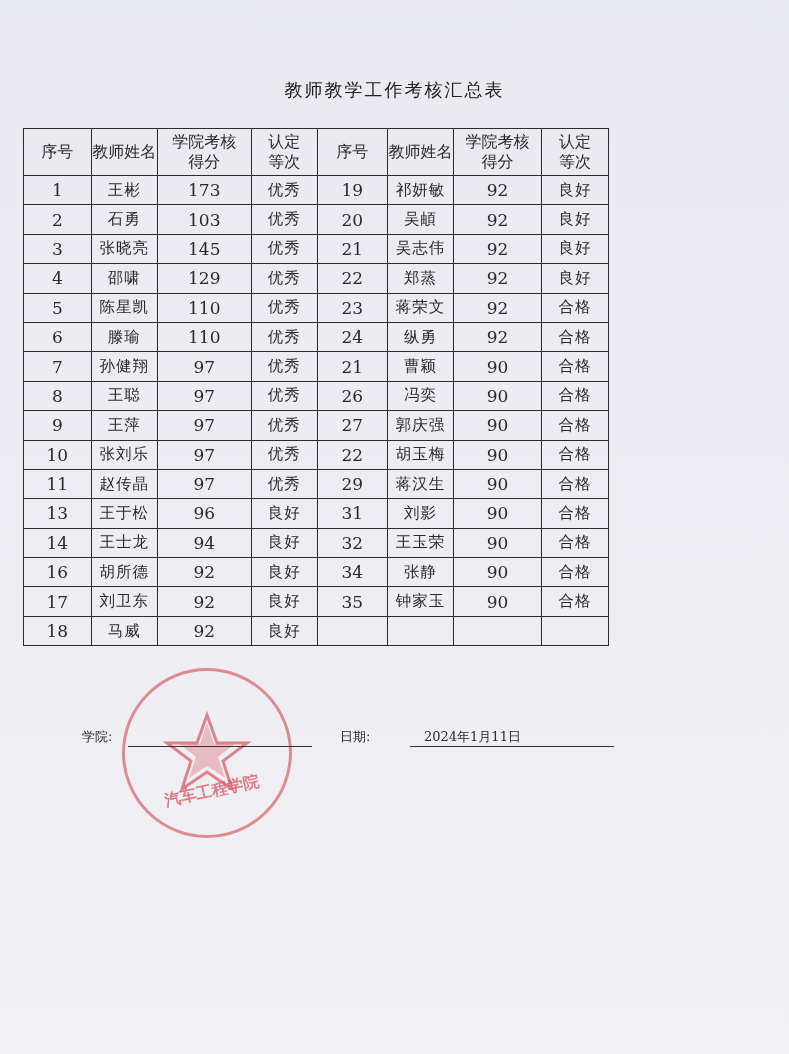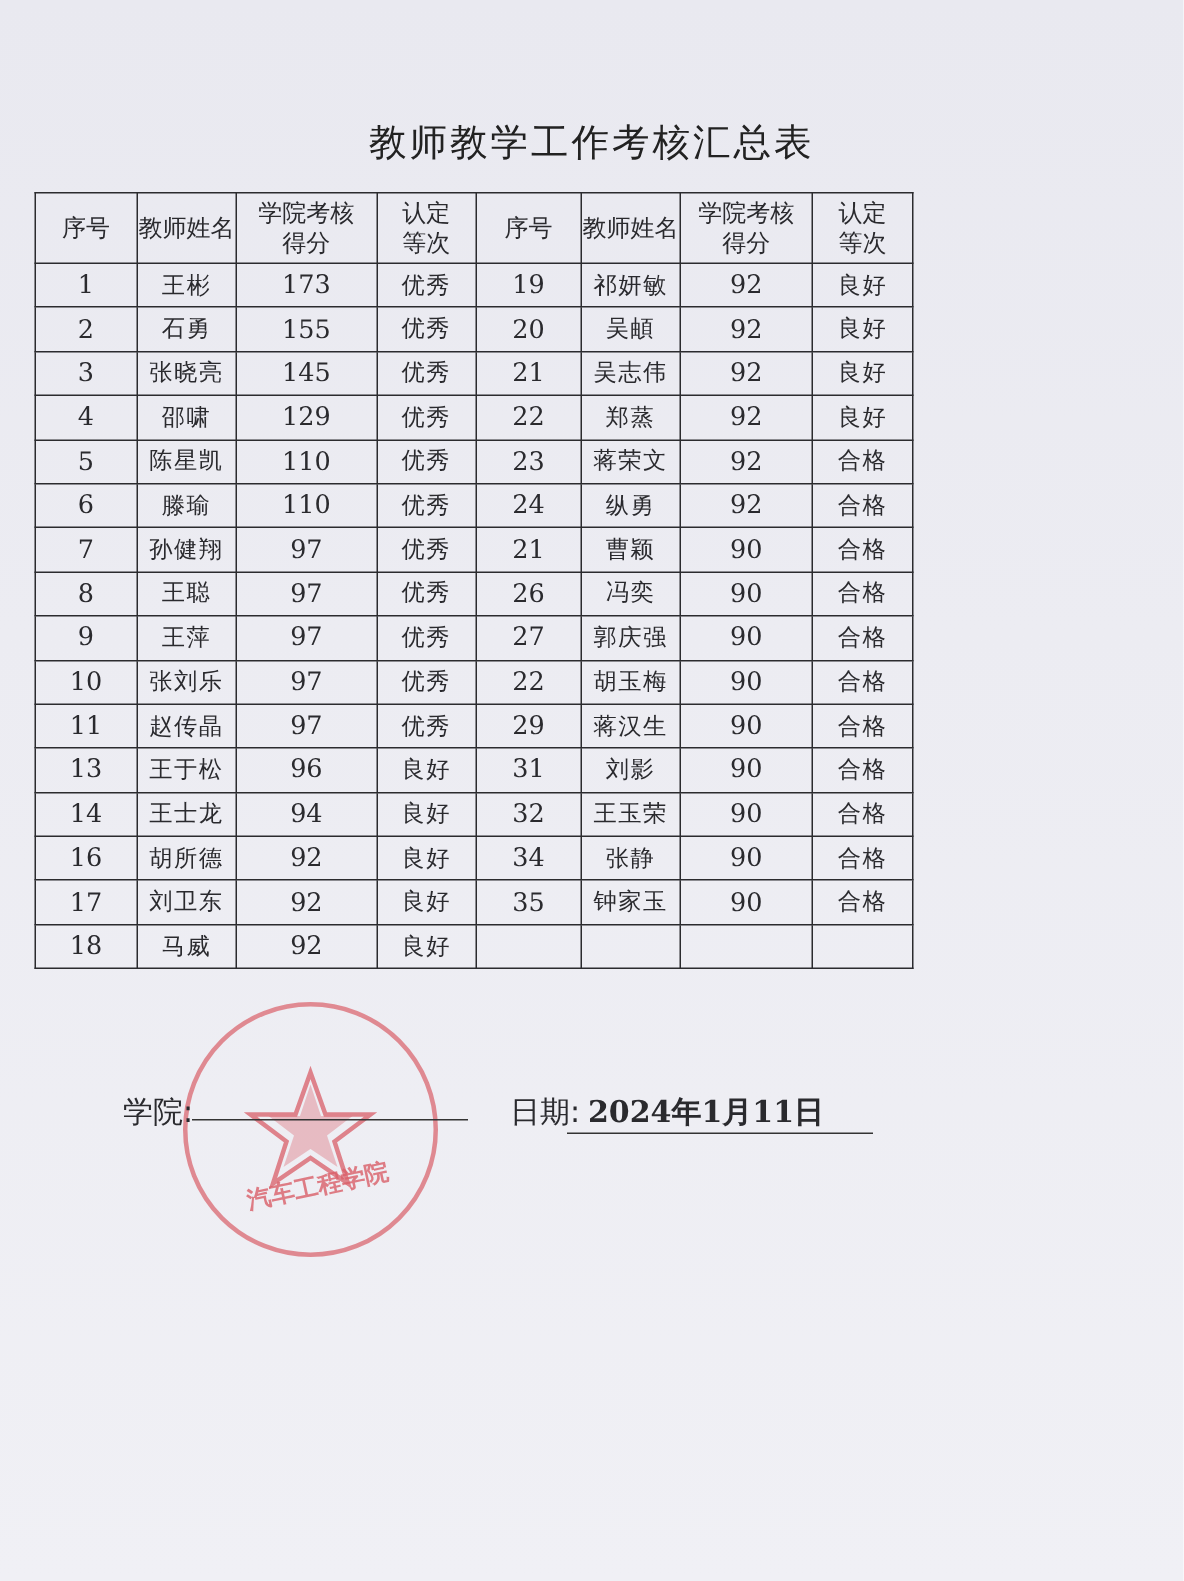--- a/index.html
+++ b/index.html
@@ -5,21 +5,21 @@
   html, body { margin: 0; padding: 0; }
   body {
     width: 789px; height: 1054px; overflow: hidden;
     background: linear-gradient(180deg, #e9e9f0 0%, #ececf2 40%, #f0f0f5 100%);
     font-family: "DejaVu Serif", "Liberation Serif", serif;
     color: #2a2a2e;
     position: relative;
   }
   .title {
     position: absolute; left: 0; width: 789px; top: 78px;
-    text-align: center; font-size: 25px; letter-spacing: 2px;
+    text-align: center; font-size: 18px; letter-spacing: 2px;
     font-family: "DejaVu Sans", "Liberation Sans", sans-serif;
     color: #222;
   }
   table.summary {
     position: absolute; left: 23px; top: 128px;
     width: 586px; border-collapse: collapse;
     font-size: 17px;
   }
   table.summary td, table.summary th {
     border: 1.6px solid #2b2b2e; text-align: center; padding: 0;
@@ -28,30 +28,29 @@
   table.summary th {
     height: 46px; font-size: 16px; line-height: 20px;
     font-family: "DejaVu Sans", "Liberation Sans", sans-serif;
   }
   table.summary td { height: 28.4px; }
   td.name, td.grade { font-family: "DejaVu Sans", "Liberation Sans", sans-serif; font-size: 15.5px; letter-spacing: 1px; }
   col.c1 { width: 83px; } col.c2 { width: 83px; } col.c3 { width: 114px; } col.c4 { width: 83px; }
   col.c5 { width: 86px; } col.c6 { width: 83px; } col.c7 { width: 110px; } col.c8 { width: 84px; }
   .footer {
     position: absolute; top: 728px; left: 82px; width: 540px; height: 24px;
-    font-family: "DejaVu Sans", "Liberation Sans", sans-serif; font-size: 20px;
+    font-family: "DejaVu Sans", "Liberation Sans", sans-serif; font-size: 13px;
   }
   .footer .college-label { position: absolute; left: 0; top: 0; }
   .footer .college-line { position: absolute; left: 46px; top: 18px; width: 184px; border-bottom: 1.2px solid #333; }
   .footer .date-label { position: absolute; left: 258px; top: 0; }
   .footer .date-value {
-    position: absolute; left: 296px; top: 0; width: 204px;
+    position: absolute; left: 328px; top: 0; width: 204px;
     border-bottom: 1.2px solid #333; padding-left: 14px; box-sizing: border-box;
     font-family: "DejaVu Serif", "Liberation Serif", serif;
-    font-weight: bold;
   }
   .seal {
     position: absolute; left: 122px; top: 668px; width: 170px; height: 170px;
     border-radius: 50%; border: 3px solid rgba(214, 70, 80, 0.7);
     box-sizing: border-box; opacity: 0.85;
   }
   .seal svg { position: absolute; left: 0; top: 0; }
   .seal .seal-bottom {
     position: absolute; left: 22px; top: 110px; width: 130px; text-align: center;
     color: rgba(214, 70, 80, 0.8); font-family: "DejaVu Sans", "Liberation Sans", sans-serif;
@@ -93,21 +92,21 @@
         <td class="score">173</td>
         <td class="grade">优秀</td>
         <td class="seq">19</td>
         <td class="name">祁妍敏</td>
         <td class="score">92</td>
         <td class="grade">良好</td>
       </tr>
       <tr>
         <td class="seq">2</td>
         <td class="name">石勇</td>
-        <td class="score">155</td>
+        <td class="score">103</td>
         <td class="grade">优秀</td>
         <td class="seq">20</td>
         <td class="name">吴頔</td>
         <td class="score">92</td>
         <td class="grade">良好</td>
       </tr>
       <tr>
         <td class="seq">3</td>
         <td class="name">张晓亮</td>
         <td class="score">145</td>

